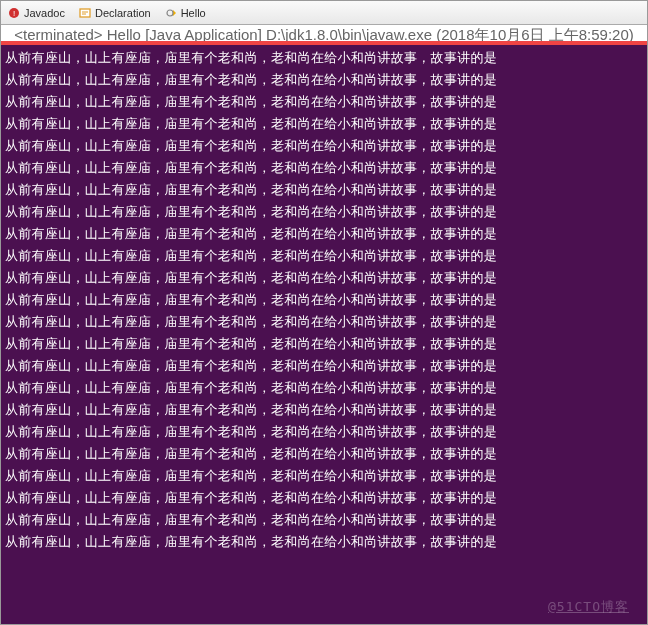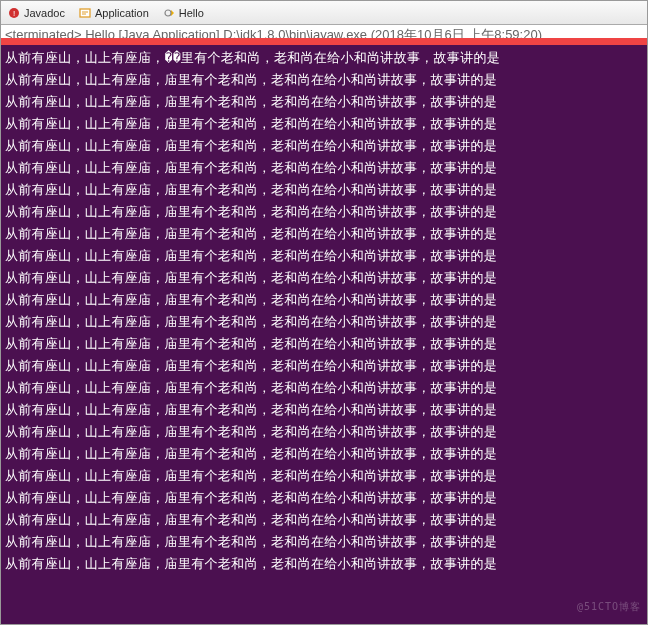--- a/index.html
+++ b/index.html
@@ -51,51 +51,53 @@
     }
     .tab .close {
       font-size: 10px;
       color: #777;
       margin-left: 2px;
     }
     .statusline {
       height: 20px;
       line-height: 20px;
       padding: 0 4px;
-      font-size: 13px;
+      font-size: 15px;
       color: #666;
-      border-bottom: 7px solid #ef4444;
+      border-bottom: 4px solid #ef4444;
       white-space: nowrap;
       overflow: hidden;
       background: #fff;
+      text-align: center;
     }
     .console-area {
       width: 100%;
       height: calc(100% - 44px);
       background: #4b1050;
       color: #ffffff;
       overflow-y: auto;
       overflow-x: auto;
       padding: 2px 4px;
       font-family: "SimSun", "NSimSun", monospace;
       font-size: 13px;
       line-height: 22px;
       position: relative;
     }
     .console-line {
       white-space: pre;
       letter-spacing: 0.3px;
     }
     .watermark {
       position: absolute;
-      right: 6px;
+      right: 18px;
       bottom: 6px;
       color: rgba(255,255,255,0.25);
-      font-size: 10px;
+      font-size: 13px;
       letter-spacing: 1px;
+      text-decoration: underline;
     }
     ::-webkit-scrollbar {
       width: 16px;
       height: 16px;
     }
     ::-webkit-scrollbar-track {
       background: #eee;
     }
     ::-webkit-scrollbar-thumb {
       background: #c2c2c2;
@@ -116,21 +118,21 @@
     <span>Javadoc</span>
   </div>
   <div class="tab">
     <span class="icon">
       <svg width="12" height="12" viewBox="0 0 12 12">
           <rect x="1" y="2" width="10" height="8" fill="#fff" stroke="#e0a030" stroke-width="1.3"></rect>
           <line x1="3" y1="5" x2="9" y2="5" stroke="#e0a030"></line>
           <line x1="3" y1="7" x2="7" y2="7" stroke="#e0a030"></line>
         </svg>
     </span>
-    <span>Application</span>
+    <span>Declaration</span>
   </div>
   <div class="tab">
     <span class="icon">
       <svg width="12" height="12" viewBox="0 0 12 12">
           <path d="M8 3 L11 6 L8 9 Z" fill="#f0b000"></path>
           <circle cx="5" cy="6" r="3" fill="none" stroke="#888" stroke-width="1.2"></circle>
         </svg>
     </span>
     <span>Hello</span>
   </div>
@@ -138,21 +140,20 @@
 
 <div class="statusline">
   <span>&lt;terminated&gt;</span>
   <span>Hello</span>
   <span>[Java Application]</span>
   <span>D:\jdk1.8.0\bin\javaw.exe</span>
   <span>(2018年10月6日 上午8:59:20)</span>
 </div>
 
 <div class="console-area" id="console-area" style="background: rgb(75, 16, 80); color: rgb(255, 255, 255);">
-    <div class="console-line">从前有座山，山上有座庙，��里有个老和尚，老和尚在给小和尚讲故事，故事讲的是</div>
     <div class="console-line">从前有座山，山上有座庙，庙里有个老和尚，老和尚在给小和尚讲故事，故事讲的是</div>
     <div class="console-line">从前有座山，山上有座庙，庙里有个老和尚，老和尚在给小和尚讲故事，故事讲的是</div>
     <div class="console-line">从前有座山，山上有座庙，庙里有个老和尚，老和尚在给小和尚讲故事，故事讲的是</div>
     <div class="console-line">从前有座山，山上有座庙，庙里有个老和尚，老和尚在给小和尚讲故事，故事讲的是</div>
     <div class="console-line">从前有座山，山上有座庙，庙里有个老和尚，老和尚在给小和尚讲故事，故事讲的是</div>
     <div class="console-line">从前有座山，山上有座庙，庙里有个老和尚，老和尚在给小和尚讲故事，故事讲的是</div>
     <div class="console-line">从前有座山，山上有座庙，庙里有个老和尚，老和尚在给小和尚讲故事，故事讲的是</div>
     <div class="console-line">从前有座山，山上有座庙，庙里有个老和尚，老和尚在给小和尚讲故事，故事讲的是</div>
     <div class="console-line">从前有座山，山上有座庙，庙里有个老和尚，老和尚在给小和尚讲故事，故事讲的是</div>
     <div class="console-line">从前有座山，山上有座庙，庙里有个老和尚，老和尚在给小和尚讲故事，故事讲的是</div>

